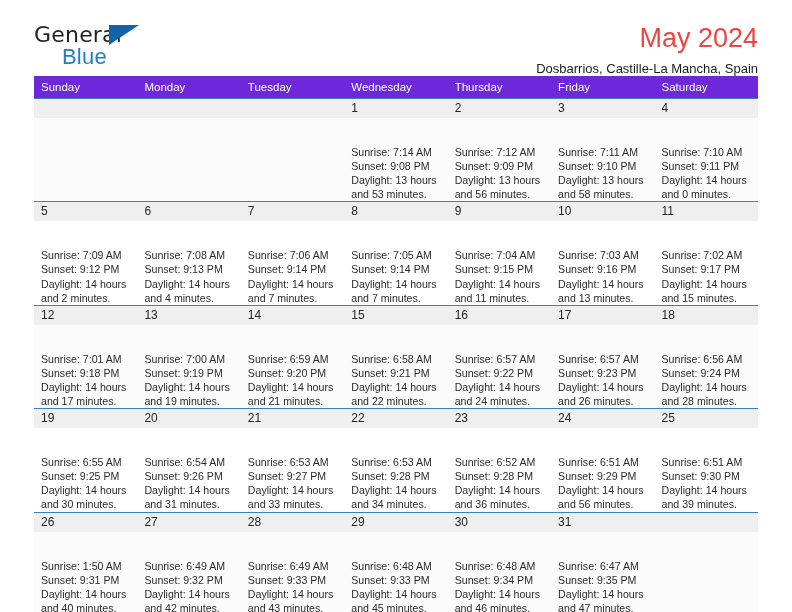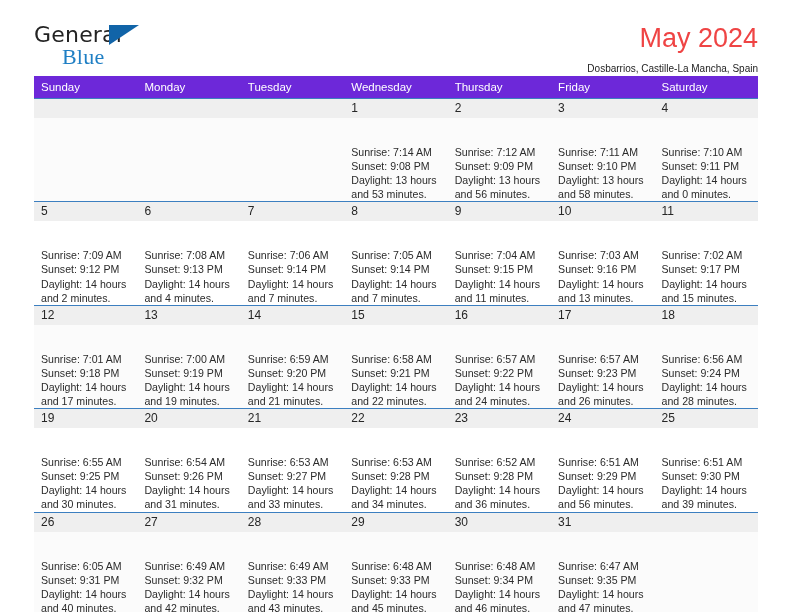--- a/index.html
+++ b/index.html
@@ -47,21 +47,21 @@
     font-family: "DejaVu Sans", sans-serif;
     line-height: 26px;
   }
   .logo-blue {
     position: absolute;
     left: 28px;
     top: 22px;
     font-size: 22px;
     letter-spacing: 0.2px;
     color: #1f7fc4;
-    font-family: Liberation Serif, serif;
+    font-family: Liberation Sans, sans-serif;
     line-height: 26px;
   }
   .logo-tri {
     position: absolute;
     left: 75px;
     top: 3px;
     width: 0;
     height: 0;
     border-left: 30px solid #1164a8;
     border-bottom: 20px solid transparent;
@@ -71,21 +71,21 @@
     flex: 1 1 auto;
     padding-top: 0px;
   }
   .title-main {
     font-size: 27px;
     color: #ef4444;
     line-height: 32px;
     font-weight: normal;
   }
   .title-sub {
-    font-size: 10px;
+    font-size: 13px;
     color: #1c1c1c;
     line-height: 20px;
     margin-top: 5px;
   }
 
   
   .calendar {
     width: 100%;
     border-collapse: collapse;
     table-layout: fixed;
@@ -470,21 +470,21 @@
                 <div>and 39 minutes.</div>
               </div>
             </div>
           </td>
         </tr>
         <tr class="week-alt">
           <td>
             <div class="cell">
               <div class="daynum">26</div>
               <div class="lines">
-                <div>Sunrise: 6:05 AM</div>
+                <div>Sunrise: 1:50 AM</div>
                 <div>Sunset: 9:31 PM</div>
                 <div>Daylight: 14 hours</div>
                 <div>and 40 minutes.</div>
               </div>
             </div>
           </td>
           <td>
             <div class="cell">
               <div class="daynum">27</div>
               <div class="lines">

